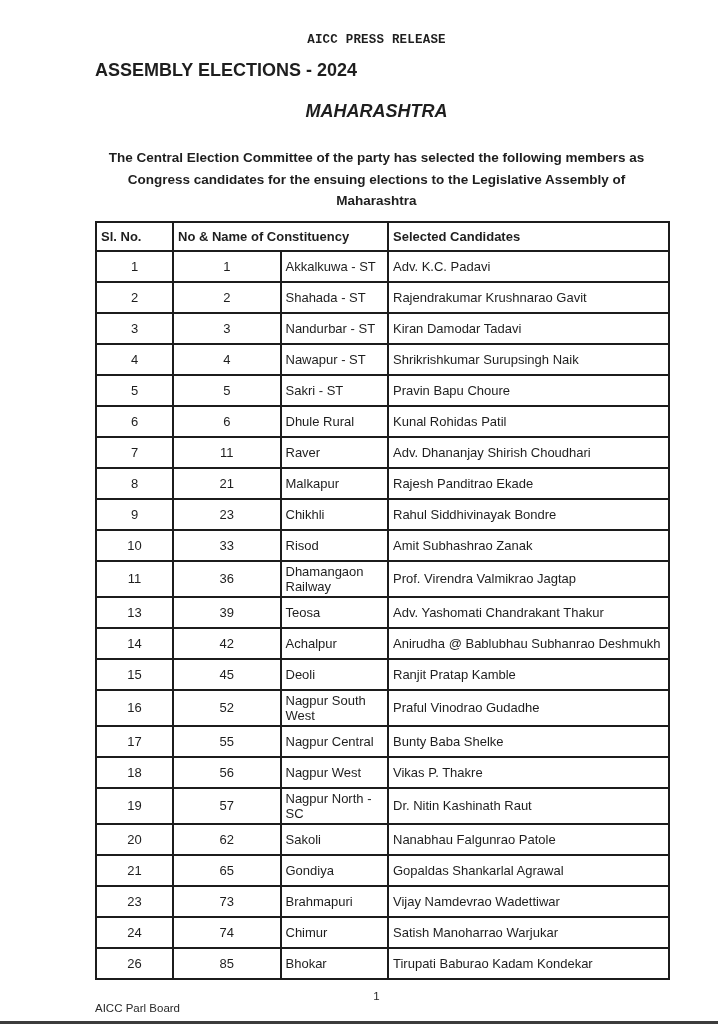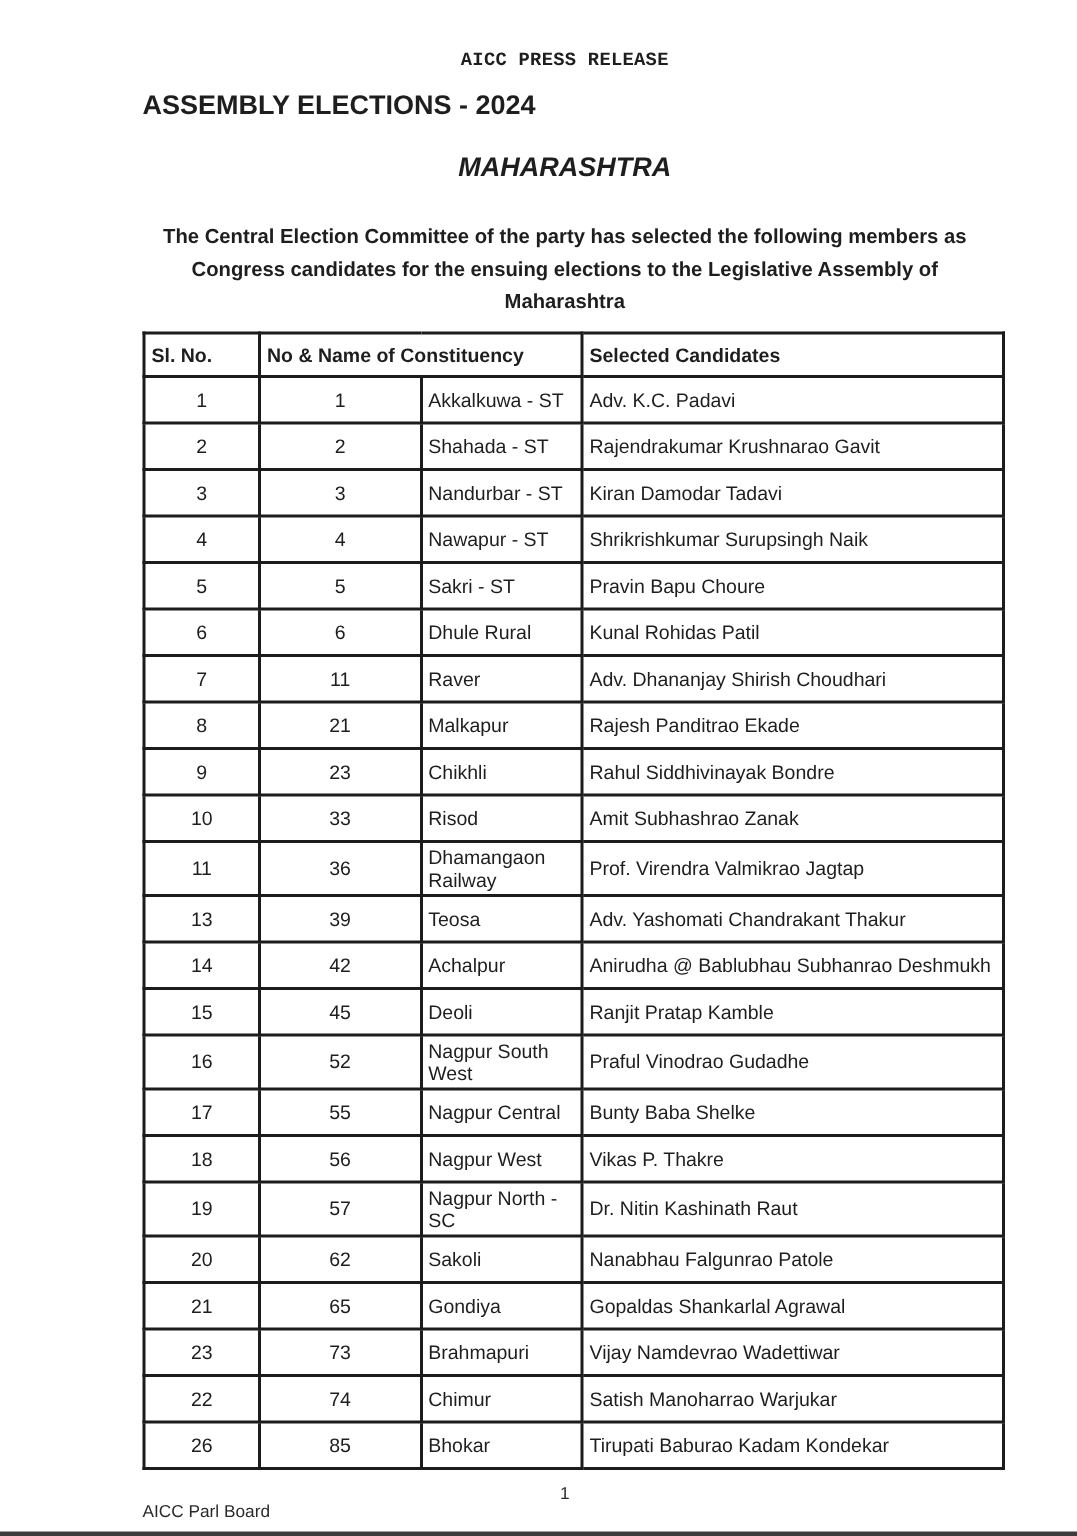--- a/index.html
+++ b/index.html
@@ -249,21 +249,21 @@
             <td class="c-constituency">Gondiya</td>
             <td class="c-candidate">Gopaldas Shankarlal Agrawal</td>
           </tr>
           <tr>
             <td class="c-sl">23</td>
             <td class="c-no">73</td>
             <td class="c-constituency">Brahmapuri</td>
             <td class="c-candidate">Vijay Namdevrao Wadettiwar</td>
           </tr>
           <tr>
-            <td class="c-sl">22</td>
+            <td class="c-sl">24</td>
             <td class="c-no">74</td>
             <td class="c-constituency">Chimur</td>
             <td class="c-candidate">Satish Manoharrao Warjukar</td>
           </tr>
           <tr>
             <td class="c-sl">26</td>
             <td class="c-no">85</td>
             <td class="c-constituency">Bhokar</td>
             <td class="c-candidate">Tirupati Baburao Kadam Kondekar</td>
           </tr>

